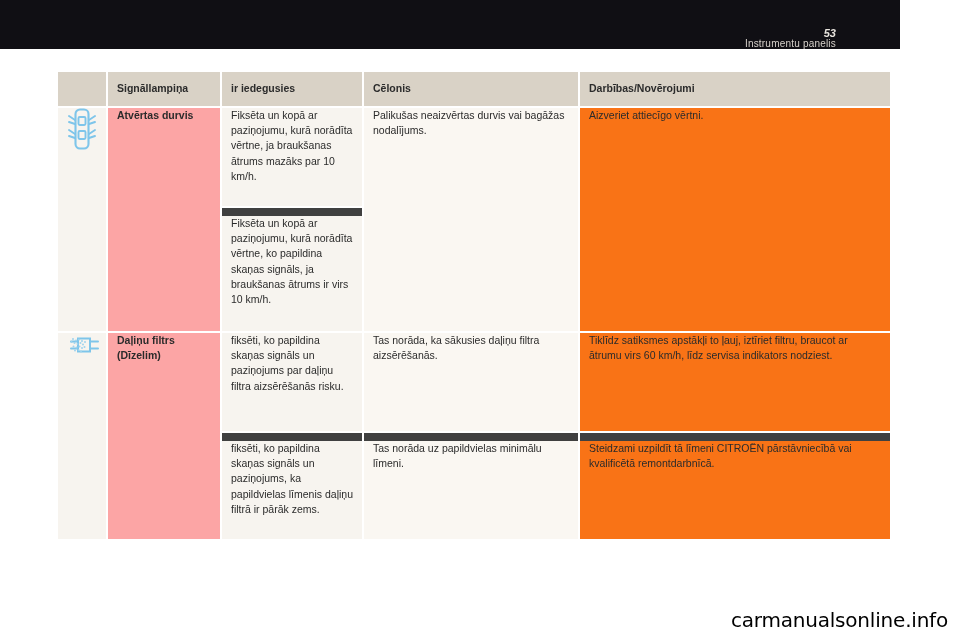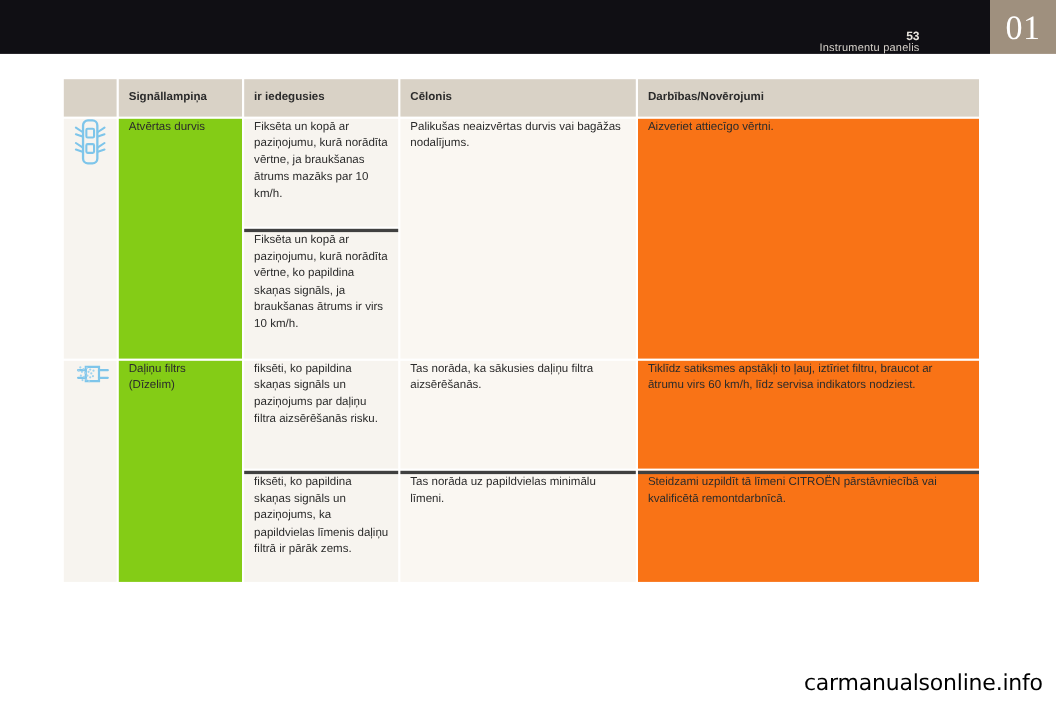--- a/index.html
+++ b/index.html
@@ -49,20 +49,21 @@
     letter-spacing: 0.5px;
   }
   .page-num {
     position: absolute;
     right: 64px;
     top: 27px;
     color: #e9e5df;
     font-size: 11px;
     font-weight: bold;
     letter-spacing: 0px;
+    font-style: italic;
   }
   .section-title {
     position: absolute;
     right: 64px;
     top: 38px;
     color: #d7d2cb;
     font-size: 10px;
     letter-spacing: 0.2px;
     white-space: nowrap;
     padding-left: 20px;
@@ -103,35 +104,35 @@
   col.c-when  { width: 140px; }
   col.c-cause { width: 214px; }
   col.c-act   { width: 310px; }
 
   td.cell-icon {
     background: #f7f4ef;
     text-align: center;
     padding-top: 10px;
   }
   td.cell-name {
-    background: #84cc16;
-    font-weight: normal;
+    background: #fca5a5;
+    font-weight: bold;
     line-height: 14.5px;
   }
   td.cell-when {
     background: #f7f4ef;
   }
   td.cell-cause {
     background: #faf7f2;
   }
   td.cell-action {
     background: #f97316;
   }
 
-  td.sep-top { border-top: 3px solid #404040; }
+  td.sep-top { border-top: 8px solid #404040; }
 
   .icon-box { display:block; }
 
   
   .watermark {
     position: absolute;
     right: 12px;
     bottom: 8px;
     font-size: 20px;
     color: #000000;
@@ -139,23 +140,20 @@
     font-family: "DejaVu Sans", sans-serif;
   }
 </style>
 </head>
 <body>
 
 <div class="top-band">
   <div class="top-black">
     <div class="page-num">53</div>
     <div class="section-title">Instrumentu panelis</div>
-  </div>
-  <div class="top-chapter">
-    <div class="chapter-num">01</div>
   </div>
 </div>
 
 <div class="table-wrap">
   <table class="signal-table">
     <colgroup>
       <col class="c-icon">
         <col class="c-name">
         <col class="c-when">
         <col class="c-cause">

